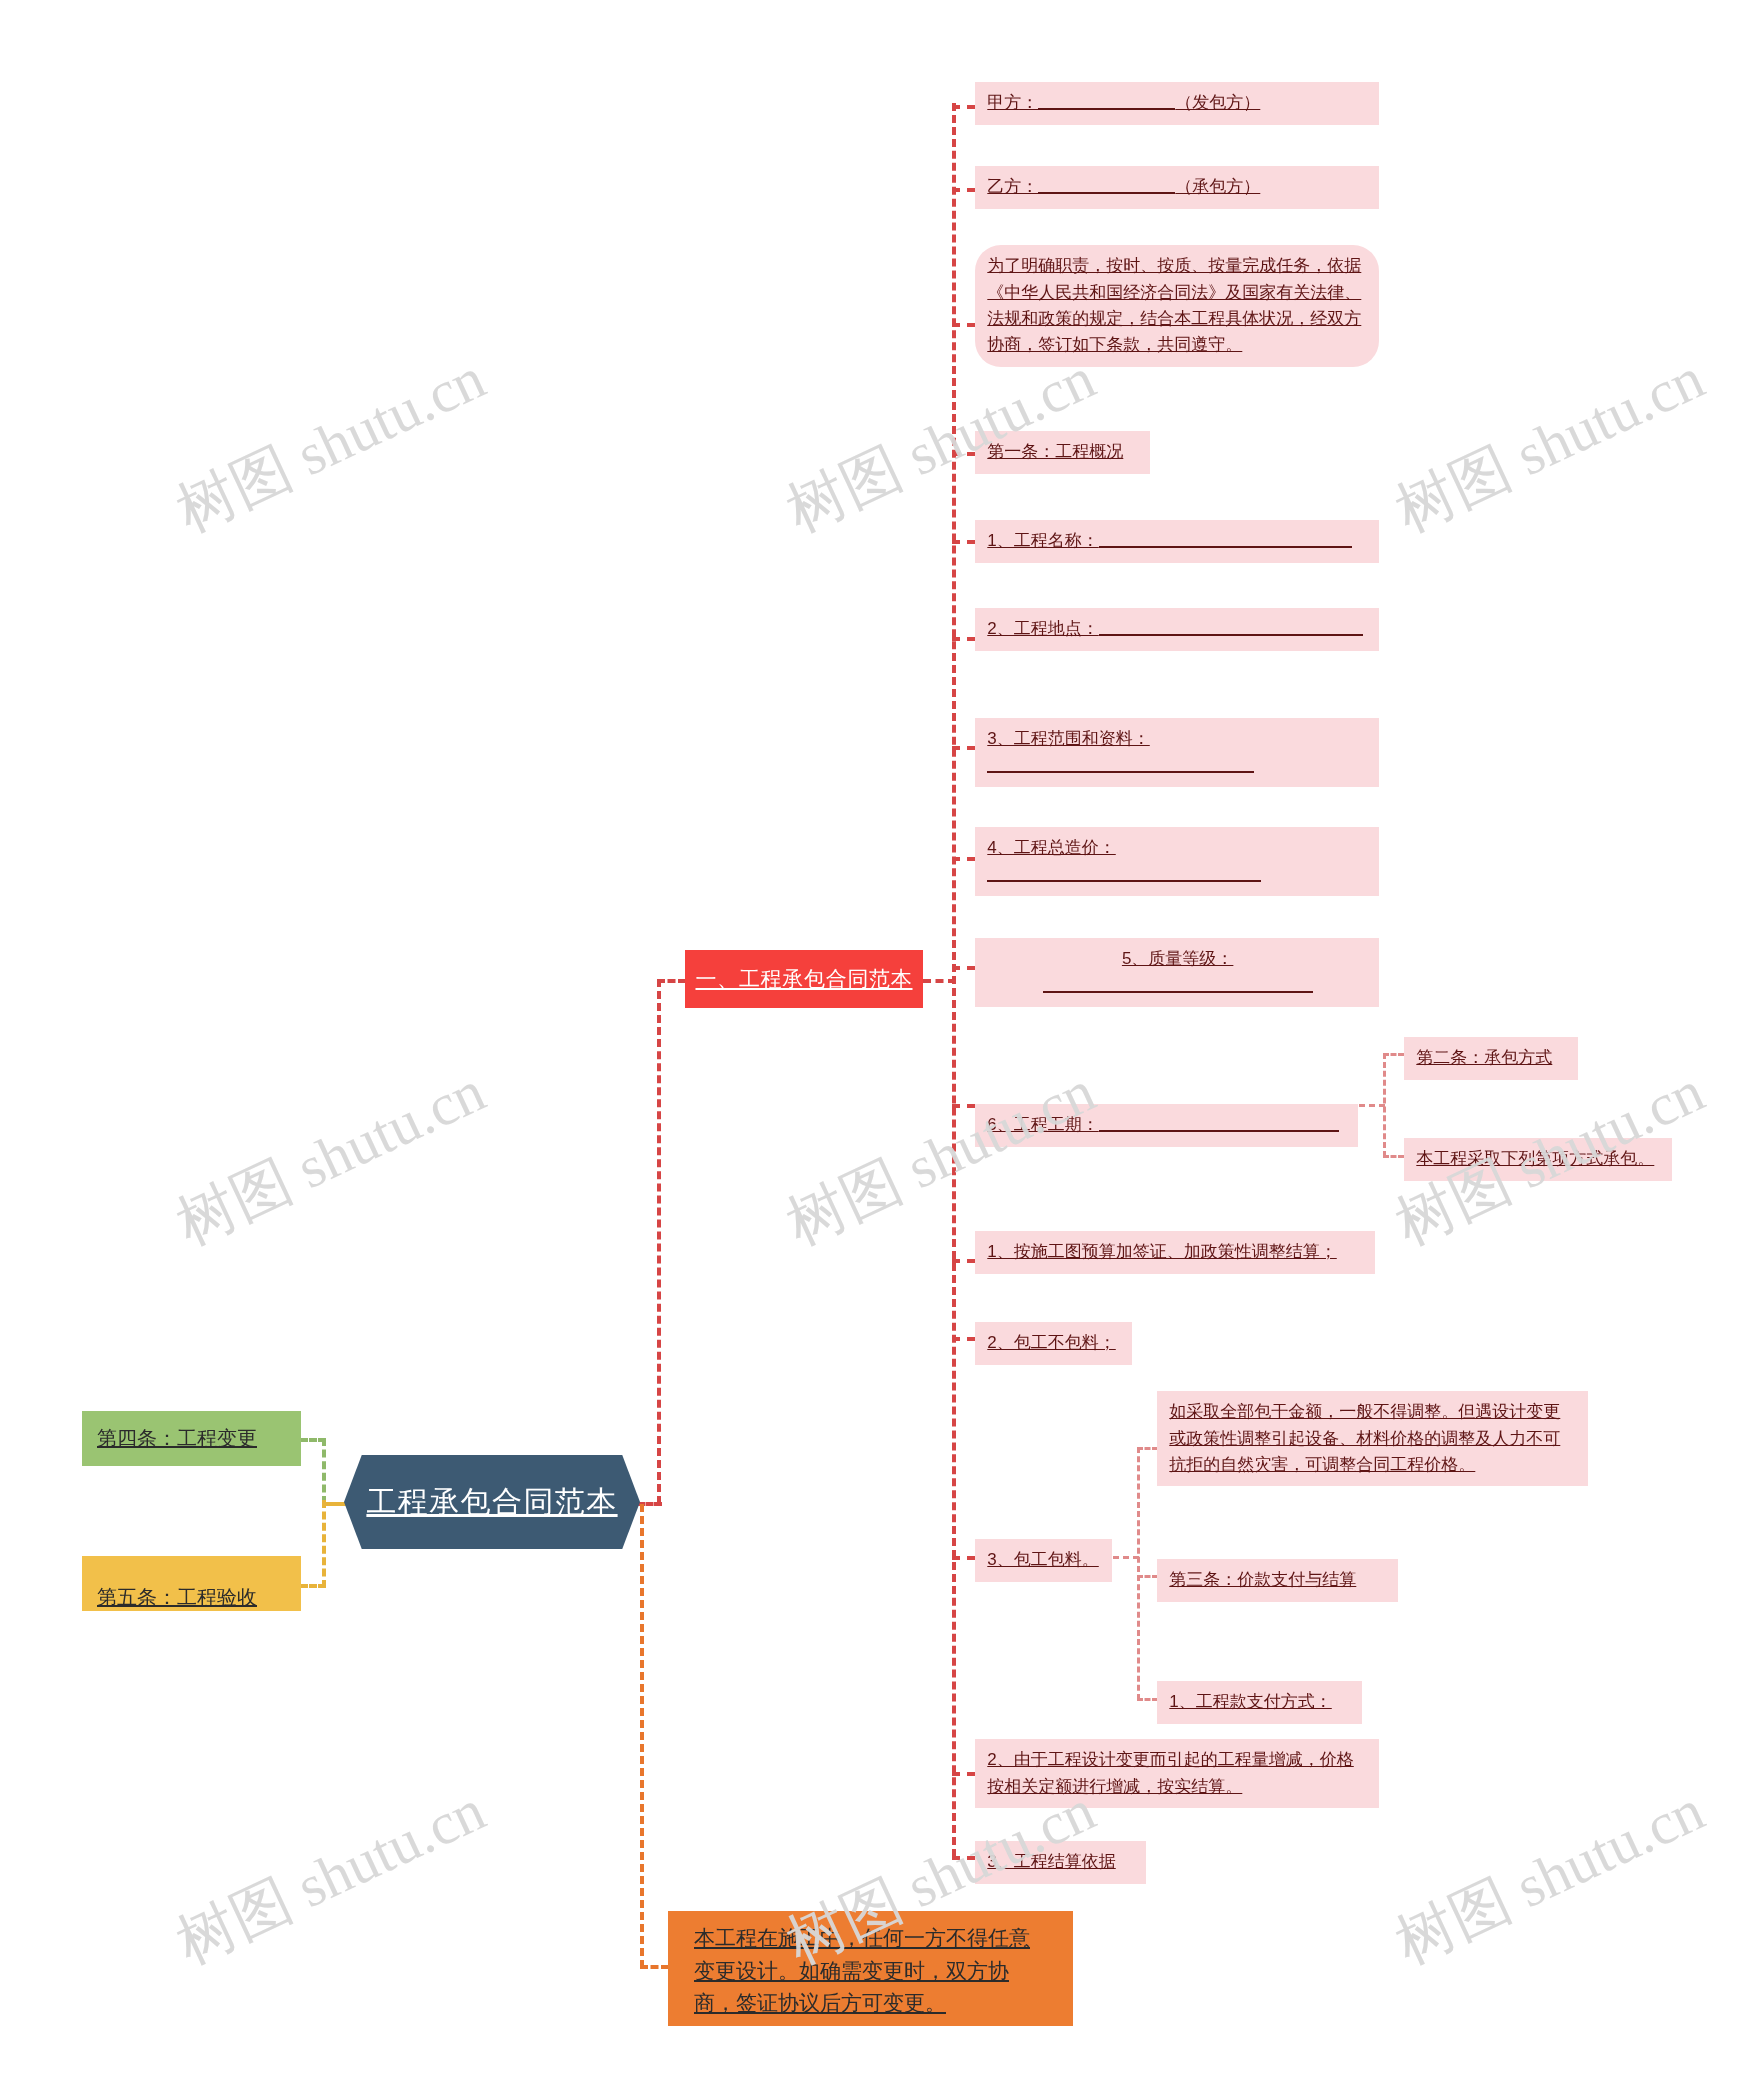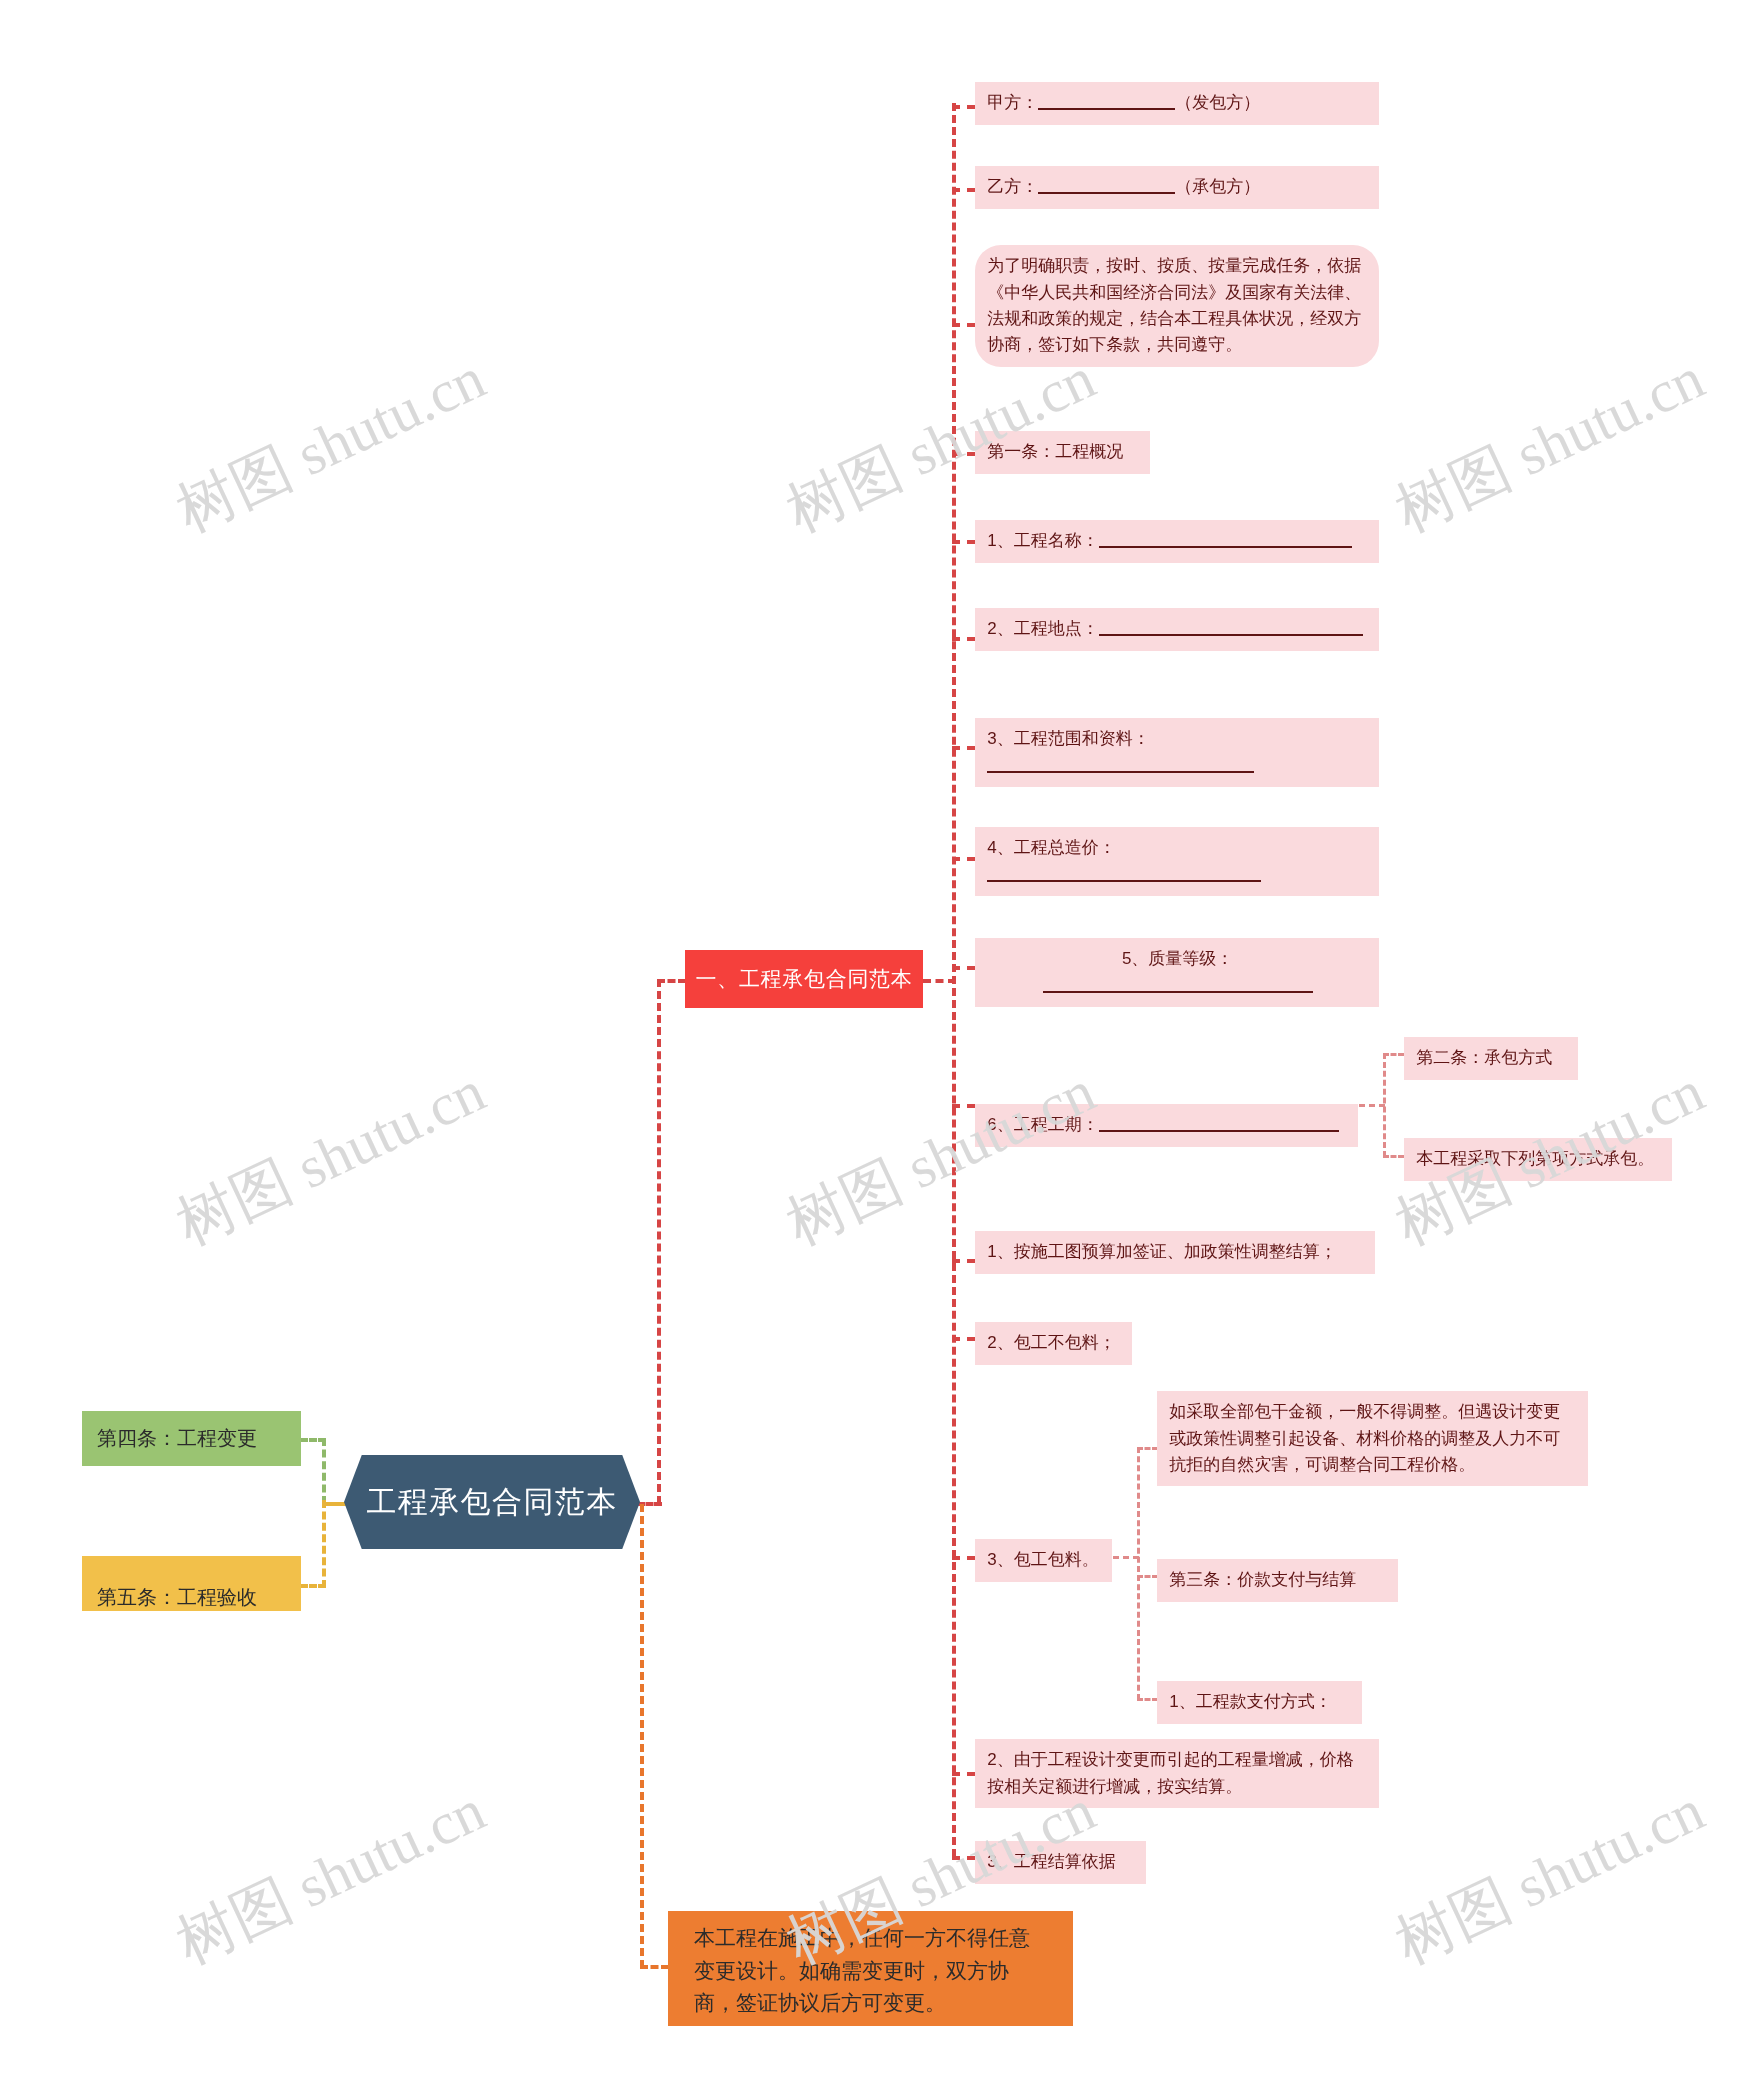--- a/index.html
+++ b/index.html
@@ -33,21 +33,21 @@
   .h-pink{border-top:3.4px dashed #e08a8a;}
   .v-orange{border-left:4.1px dashed #e8762c;}
   .h-orange{border-top:4.1px dashed #e8762c;}
   .v-green{border-left:4.1px dashed #8fb96a;}
   .h-green{border-top:4.1px dashed #8fb96a;}
   .v-yellow{border-left:4.1px dashed #e8b33a;}
   .h-yellow{border-top:4.1px dashed #e8b33a;}
   .h-solid-yellow{border-top:4.1px solid #e8b33a;}
 
   
-  .node{position:absolute;z-index:3;box-sizing:border-box;}
+  .node{position:absolute;z-index:3;box-sizing:border-box;text-decoration:underline;}
 
   .n-pink{
     background:#fadadd;
     color:#5e1414;
     font-size:17px;
     line-height:1.55;
     padding:8.2px 11px 8.2px 12.3px;
   }
   .n-pink .ul{
     display:inline-block;

